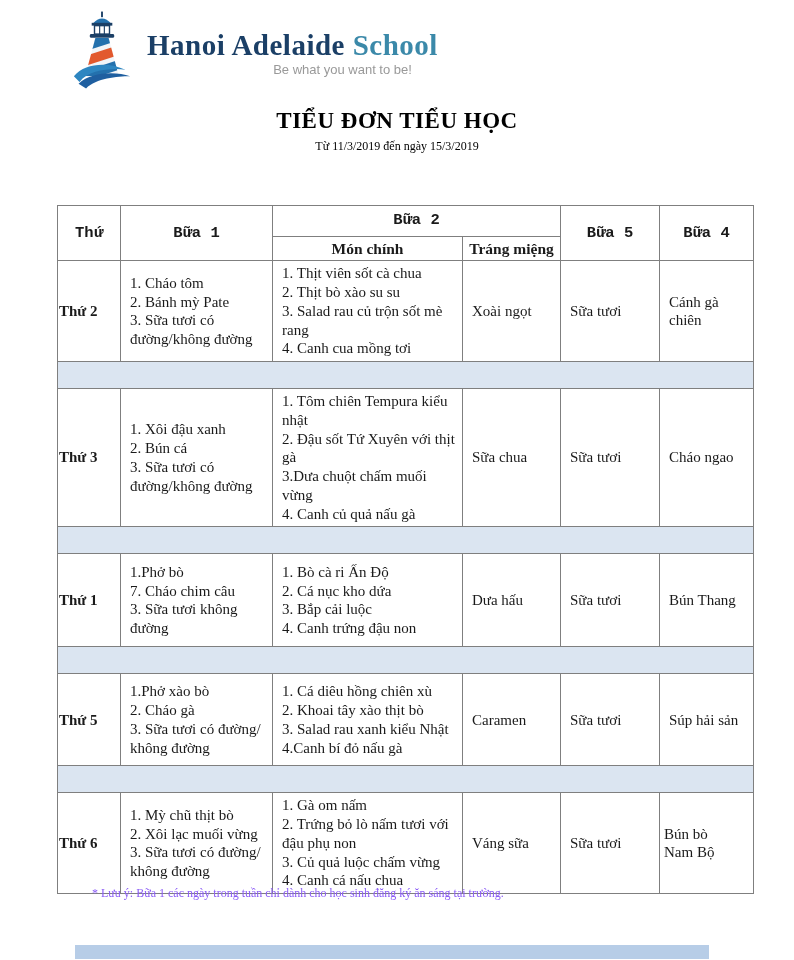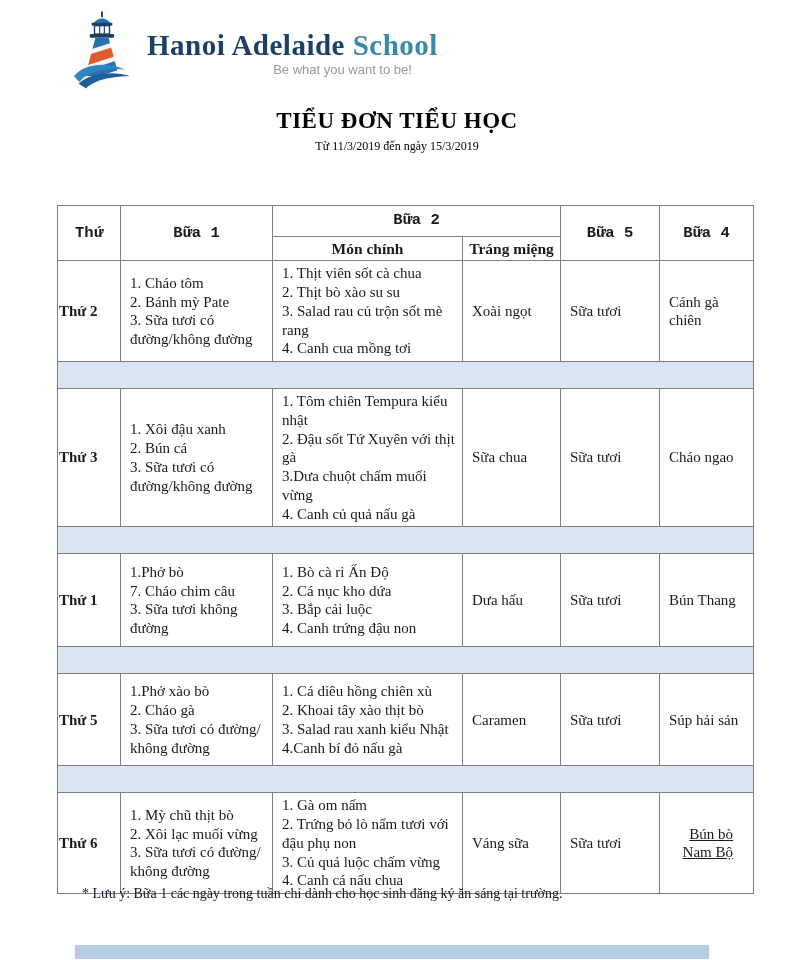--- a/index.html
+++ b/index.html
@@ -28,30 +28,30 @@
   #menu-table { position:absolute; left:57px; top:205px; width:696px;
                 border-collapse:collapse; table-layout:fixed; }
   #menu-table td, #menu-table th { border:1px solid #7f7f7f; vertical-align:middle;
                                    font-size:15px; line-height:1.25; }
   #menu-table th { font-weight:bold; text-align:center; padding:2px 3px; font-size:15.5px; }
   th.meal2-span { border-bottom:2px solid #7f7f7f; }
   tr.hdr1 { height:31px;font-family:Liberation Mono, monospace; } tr.hdr2 { height:21px; }
 
   td.day { font-weight:bold; font-size:15.5px; }
   td.txt { padding:3px 6px 3px 9px; white-space:pre-line; text-align:left; }
-  td.center { text-align:right; padding-left:4px; padding-right:20px;text-decoration:underline; }
+  td.center { text-align:left; padding-left:4px; padding-right:20px; }
 
   tr.sep { height:27px; }
   tr.sep td { background:#dbe5f1; border-left:1px solid #7f7f7f; border-right:1px solid #7f7f7f; }
 
   tr.r0 { height:97px; } tr.r1 { height:129px; } tr.r2 { height:93px; }
   tr.r3 { height:92px; } tr.r4 { height:98px; }
 
   
-  #footnote { position:absolute; left:82px; top:886px; width:660px; font-size:14px; color:#0f172a; }
+  #footnote { position:absolute; left:92px; top:886px; width:660px; font-size:12px; color:#8b5cf6; }
   #footer-bar { position:absolute; left:75px; top:945px; width:634px; height:14px; background:#b7cde7; }
 </style>
 </head>
 <body>
 
 <div id="page">
 
   <div id="logo">
     <svg width="60" height="80" viewBox="0 0 64 84">
       <defs>

